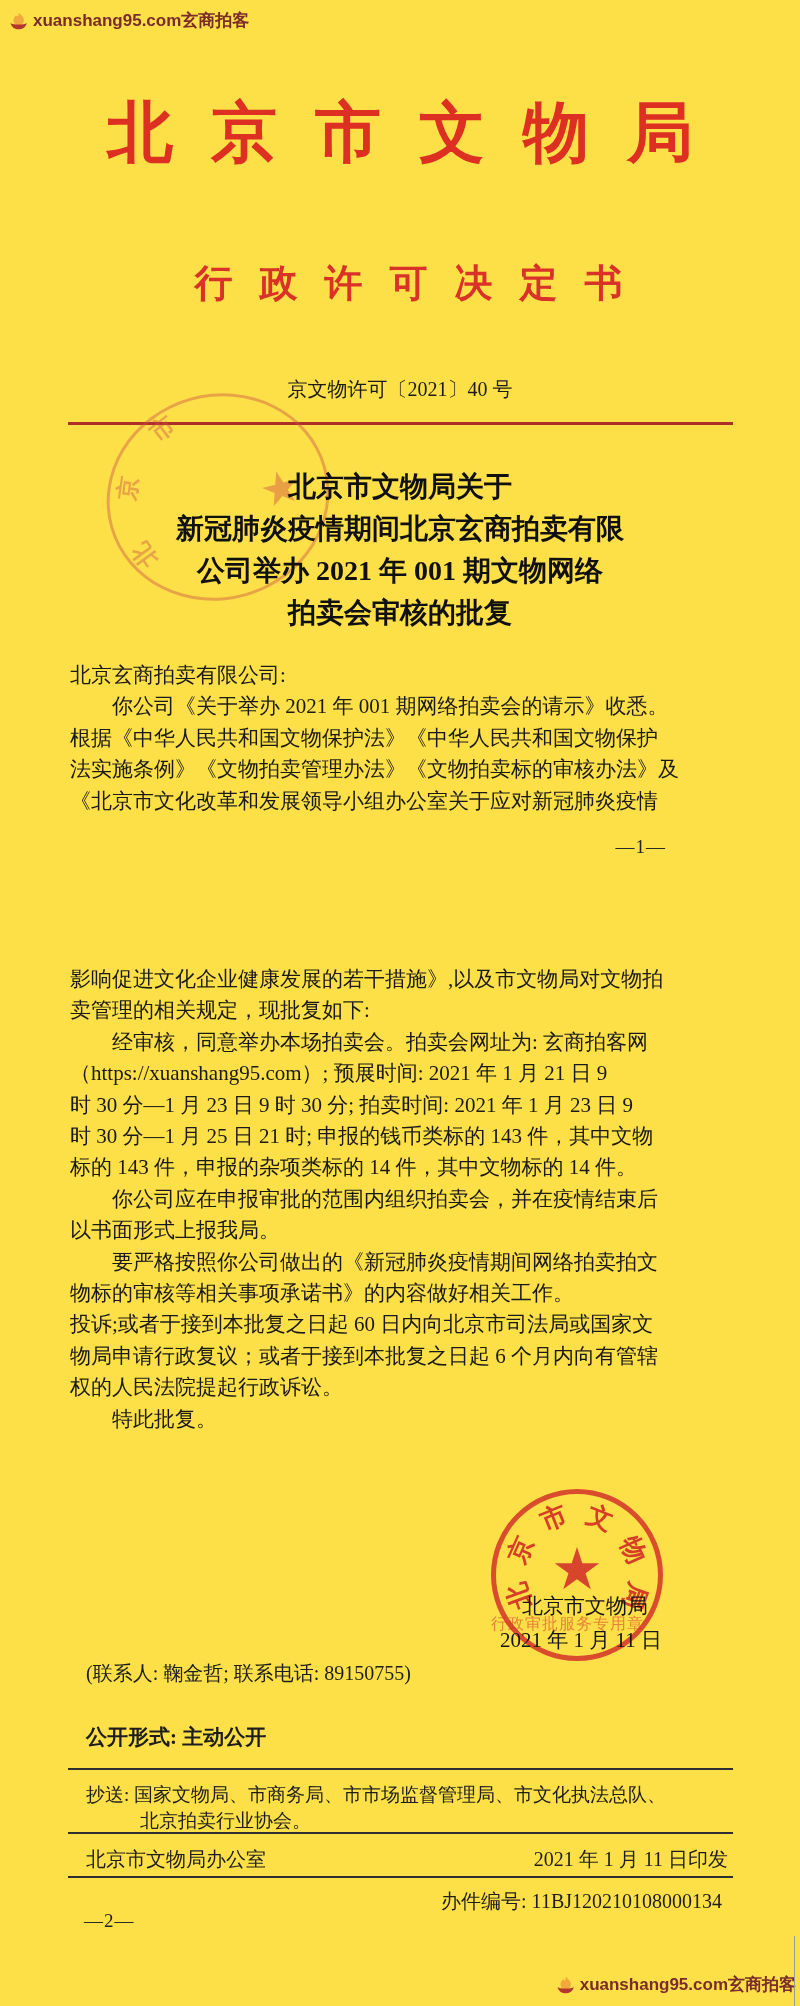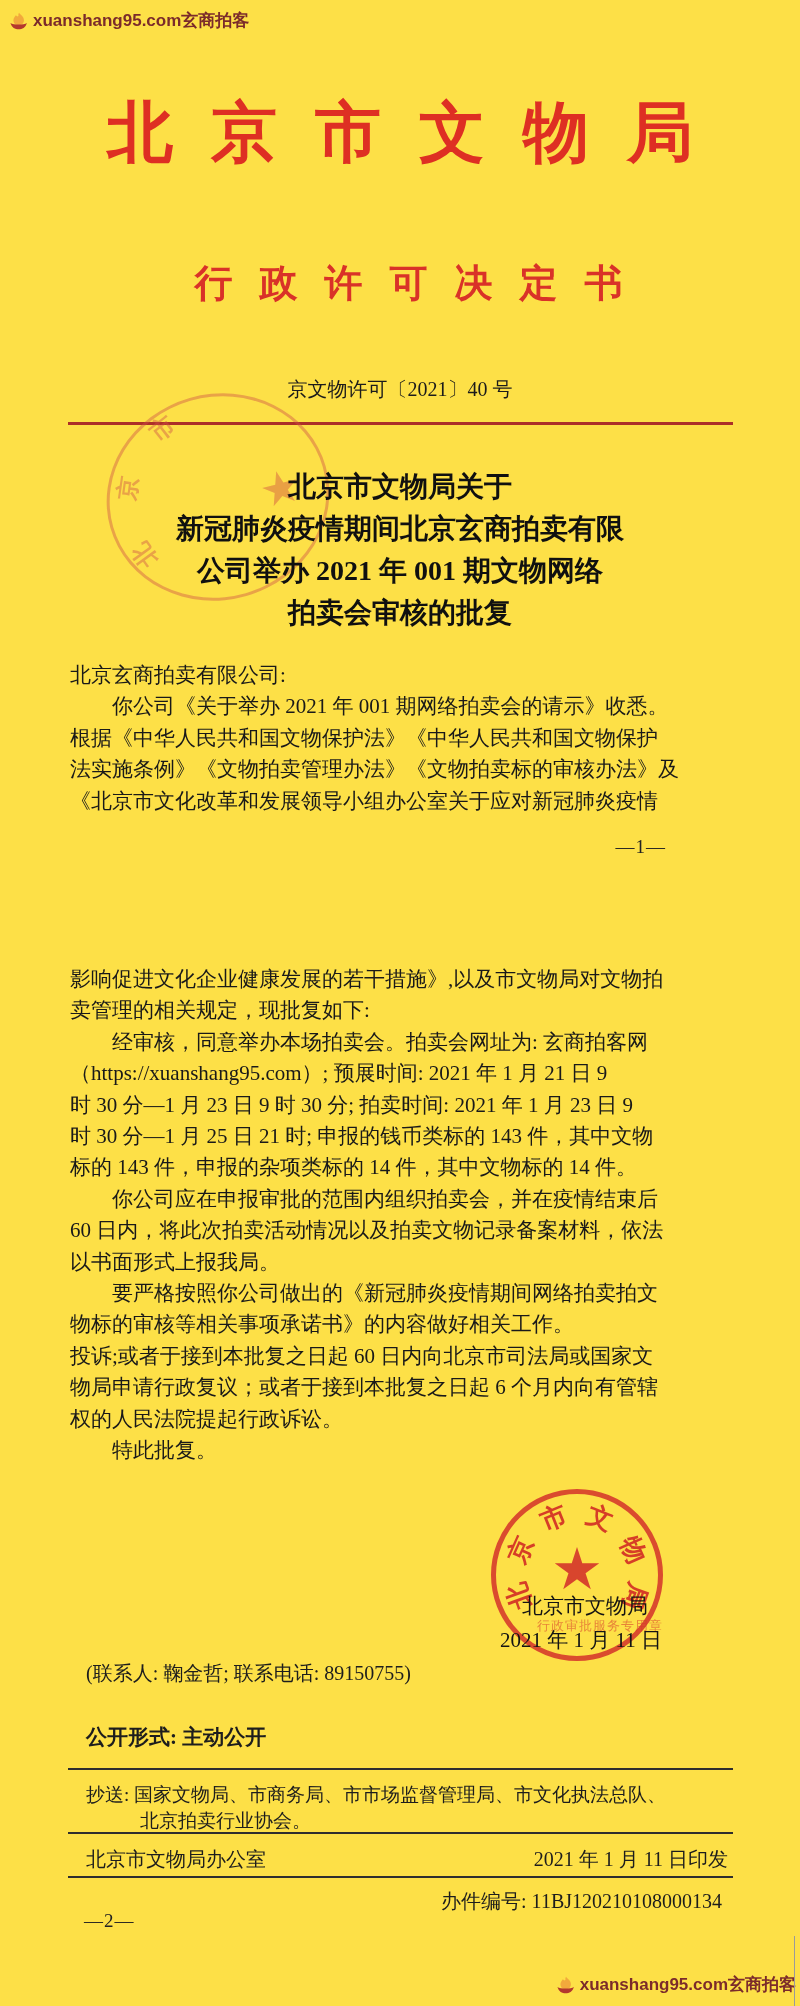--- a/index.html
+++ b/index.html
@@ -53,22 +53,22 @@
   .a1{transform:translate(-50%,-50%) rotate(-66deg)  translateY(-61px);}
   .a2{transform:translate(-50%,-50%) rotate(-22deg)  translateY(-61px);}
   .a3{transform:translate(-50%,-50%) rotate(22deg)   translateY(-61px);}
   .a4{transform:translate(-50%,-50%) rotate(66deg)   translateY(-61px);}
   .a5{transform:translate(-50%,-50%) rotate(110deg)  translateY(-61px);}
   .s1a0{transform:translate(-50%,-50%) rotate(-126deg) translateY(-92px);}
   .s1a1{transform:translate(-50%,-50%) rotate(-82deg)  translateY(-92px);}
   .s1a2{transform:translate(-50%,-50%) rotate(-38deg)  translateY(-92px);}
   .seal .star{position:absolute;left:50%;top:47%;transform:translate(-50%,-50%);
               font-size:58px;color:rgba(213,55,43,.92);line-height:1;}
-  .seal .inner{position:absolute;left:0;bottom:26px;width:100%;text-align:right;
-               font-size:13px;color:rgba(213,55,43,.55);letter-spacing:1px;white-space:nowrap;}
+  .seal .inner{position:absolute;left:0;bottom:26px;width:100%;text-align:left;
+               font-size:16px;color:rgba(213,55,43,.55);letter-spacing:1px;white-space:nowrap;}
   .sig-agency{position:absolute;top:1592px;right:152px;font-size:21px;color:#141414;white-space:nowrap;}
   .sig-date{position:absolute;top:1626px;right:138px;font-size:21px;color:#141414;white-space:nowrap;}
   .contact{position:absolute;left:86px;top:1660px;font-size:20px;white-space:nowrap;}
   .disclosure{position:absolute;left:86px;top:1723px;font-size:21px;font-weight:bold;white-space:nowrap;}
   .blackrule{position:absolute;left:68px;width:665px;height:2px;background:#2e2e2e;}
   .r1{top:1768px;} .r2{top:1832px;} .r3{top:1876px;}
   .cc1{position:absolute;left:86px;top:1782px;font-size:19px;white-space:nowrap;}
   .cc2{position:absolute;left:140px;top:1808px;font-size:19px;white-space:nowrap;}
   .issuer{position:absolute;left:86px;top:1846px;font-size:20px;white-space:nowrap;}
   .printdate{position:absolute;right:72px;top:1846px;font-size:20px;white-space:nowrap;}
@@ -121,21 +121,20 @@
 
   <div class="body-block p2">
     <div class="line">影响促进文化企业健康发展的若干措施》,以及市文物局对文物拍</div>
     <div class="line">卖管理的相关规定，现批复如下:</div>
     <div class="line">　　经审核，同意举办本场拍卖会。拍卖会网址为: 玄商拍客网</div>
     <div class="line">（https://xuanshang95.com）; 预展时间: 2021 年 1 月 21 日 9</div>
     <div class="line">时 30 分—1 月 23 日 9 时 30 分; 拍卖时间: 2021 年 1 月 23 日 9</div>
     <div class="line">时 30 分—1 月 25 日 21 时; 申报的钱币类标的 143 件，其中文物</div>
     <div class="line">标的 143 件，申报的杂项类标的 14 件，其中文物标的 14 件。</div>
     <div class="line">　　你公司应在申报审批的范围内组织拍卖会，并在疫情结束后</div>
-    <div class="line">60 日内，将此次拍卖活动情况以及拍卖文物记录备案材料，依法</div>
     <div class="line">以书面形式上报我局。</div>
     <div class="line">　　要严格按照你公司做出的《新冠肺炎疫情期间网络拍卖拍文</div>
     <div class="line">物标的审核等相关事项承诺书》的内容做好相关工作。</div>
     <div class="line">投诉;或者于接到本批复之日起 60 日内向北京市司法局或国家文</div>
     <div class="line">物局申请行政复议；或者于接到本批复之日起 6 个月内向有管辖</div>
     <div class="line">权的人民法院提起行政诉讼。</div>
     <div class="line">　　特此批复。</div>
   </div>
 
   <div class="seal">

